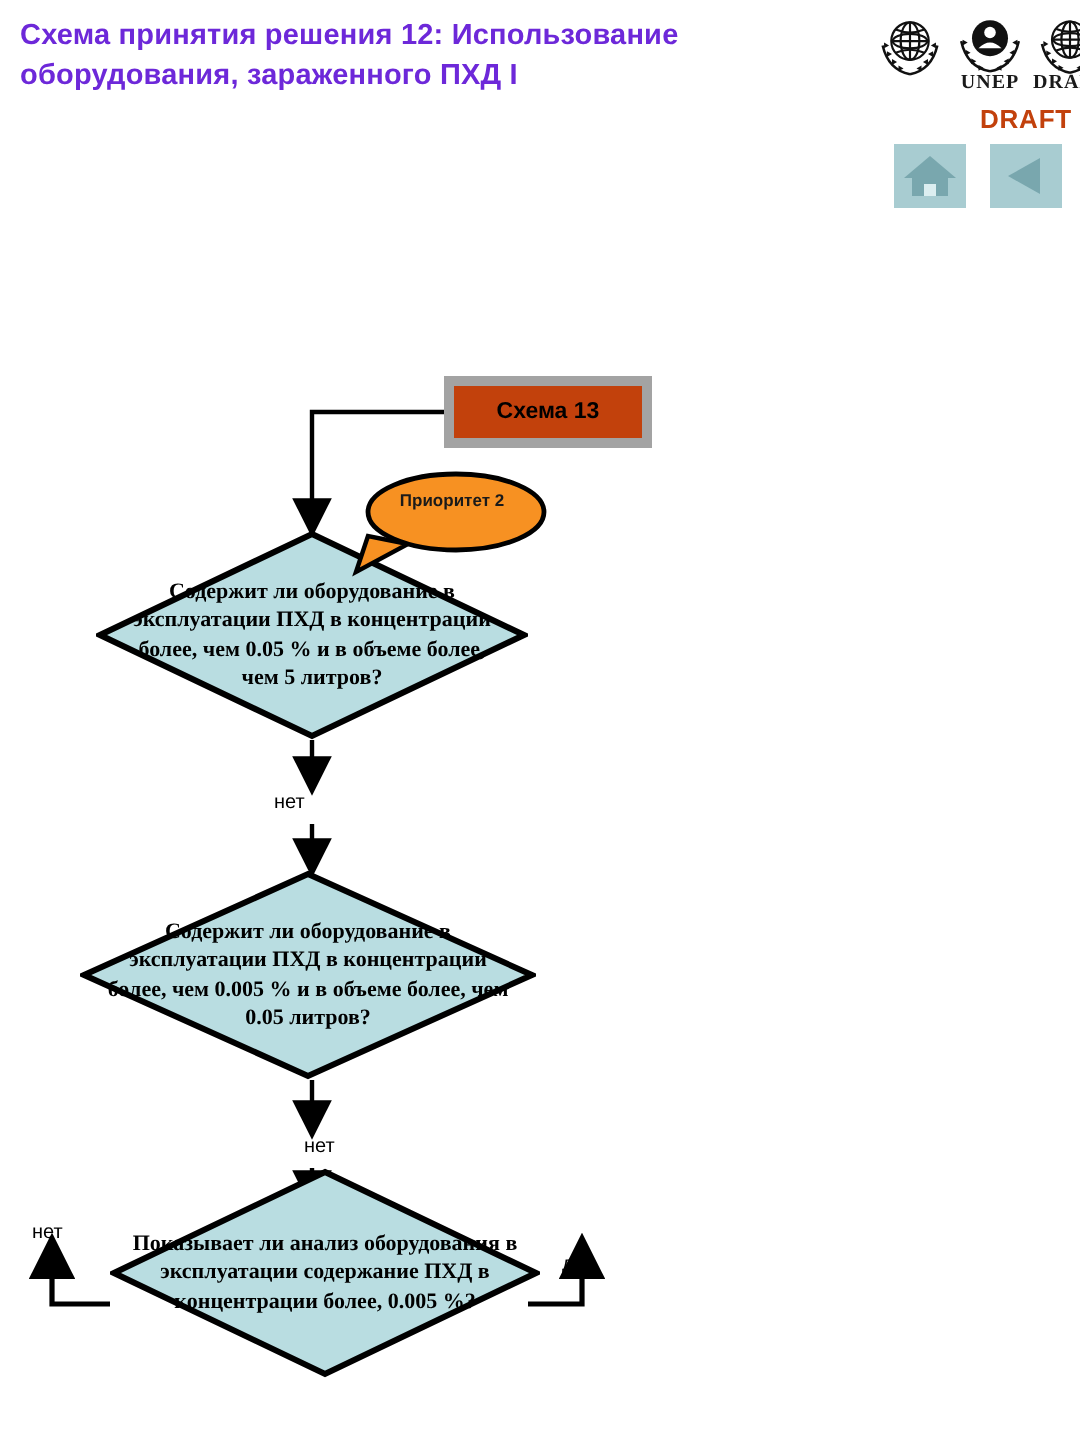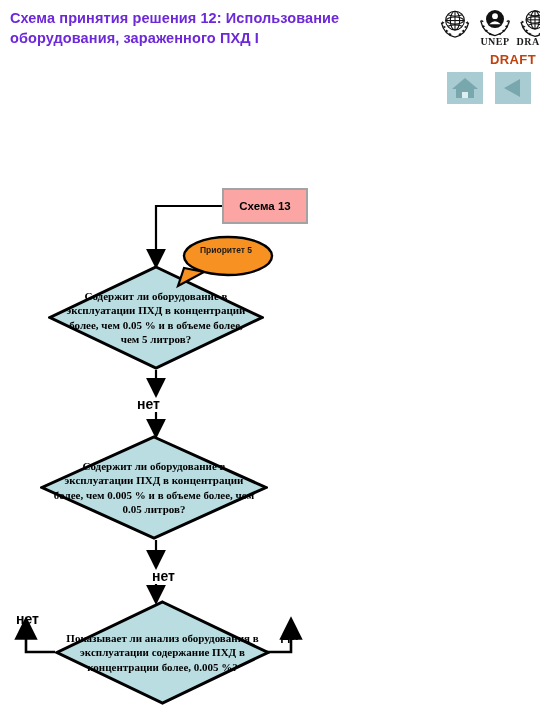--- a/index.html
+++ b/index.html
@@ -100,24 +100,24 @@
     top: 0;
     width: 540px;
     height: 720px;
   }
 
   
   #box-scheme13 {
     position: absolute;
     left: 222px;
     top: 188px;
-    width: 86px;
+    width: 104px;
     height: 36px;
-    background: #fca5a5;
-    border: 2px solid #a3a3a3;
+    background: #c2410c;
+    border: 5px solid #a3a3a3;
     box-sizing: border-box;
     display: flex;
     align-items: center;
     justify-content: center;
     font-family: "Liberation Sans", sans-serif;
     font-size: 11.5px;
     font-weight: bold;
     color: #000000;
   }
 
@@ -145,21 +145,21 @@
     font-size: 11px;
     font-weight: bold;
     color: #000000;
     line-height: 1.28;
     box-sizing: border-box;
   }
   #diamond-1 { left: 48px; top: 265px; width: 216px; height: 105px; }
   #diamond-1 .diamond-text { padding: 0 14px; }
   #diamond-2 { left: 40px; top: 435px; width: 228px; height: 105px; }
   #diamond-2 .diamond-text { padding: 0 12px; }
-  #diamond-3 { left: 55px; top: 600px; width: 215px; height: 105px; }
+  #diamond-3 { left: 55px; top: 584px; width: 215px; height: 105px; }
   #diamond-3 .diamond-text { padding: 0 10px; }
 
   
   .callout {
     position: absolute;
   }
   .callout svg { display: block; }
   .callout-text {
     position: absolute;
     left: 0;
@@ -174,22 +174,22 @@
   }
   #callout-priority2 { left: 176px; top: 234px; width: 100px; height: 56px; }
   #callout-priority2 .callout-text { padding-top: 11px; }
   #callout-priority3 { left: 178px; top: 384px; width: 100px; height: 56px; }
   #callout-priority3 .callout-text { padding-top: 11px; }
 
   
   .edge-label {
     position: absolute;
     font-family: "Liberation Sans", sans-serif;
-    font-size: 14px;
-    font-weight: bold;
+    font-size: 10px;
+    font-weight: normal;
     color: #000000;
   }
   #label-no-1 { left: 137px; top: 396px; }
   #label-no-2 { left: 152px; top: 568px; }
   #label-no-3 { left: 16px; top: 611px; }
   #label-yes-1 { left: 281px; top: 599px; margin-top: 28px; }
 </style>
 </head>
 <body>
 
@@ -342,21 +342,21 @@
       <polygon points="107.5,2 213,52.5 107.5,103 2,52.5" fill="#b9dde1" stroke="#000" stroke-width="3"></polygon>
     </svg>
     <div class="diamond-text">Показывает ли анализ оборудования в эксплуатации  содержание ПХД в концентрации более, 0.005 %?</div>
   </div>
 
   <div class="callout" id="callout-priority2">
     <svg width="100" height="56" viewBox="0 0 100 56">
       <path d="M8 34 L2 52 L28 38 Z" fill="#F79122" stroke="#000" stroke-width="2.2"></path>
       <ellipse cx="52" cy="22" rx="44" ry="19" fill="#F79122" stroke="#000" stroke-width="2.4"></ellipse>
     </svg>
-    <div class="callout-text">Приоритет 5</div>
+    <div class="callout-text">Приоритет 2</div>
   </div>
 
 
   <div class="edge-label" id="label-no-1">нет</div>
   <div class="edge-label" id="label-no-2">нет</div>
   <div class="edge-label" id="label-no-3">нет</div>
   <div class="edge-label" id="label-yes-1">да</div>
 
 </div>
 

